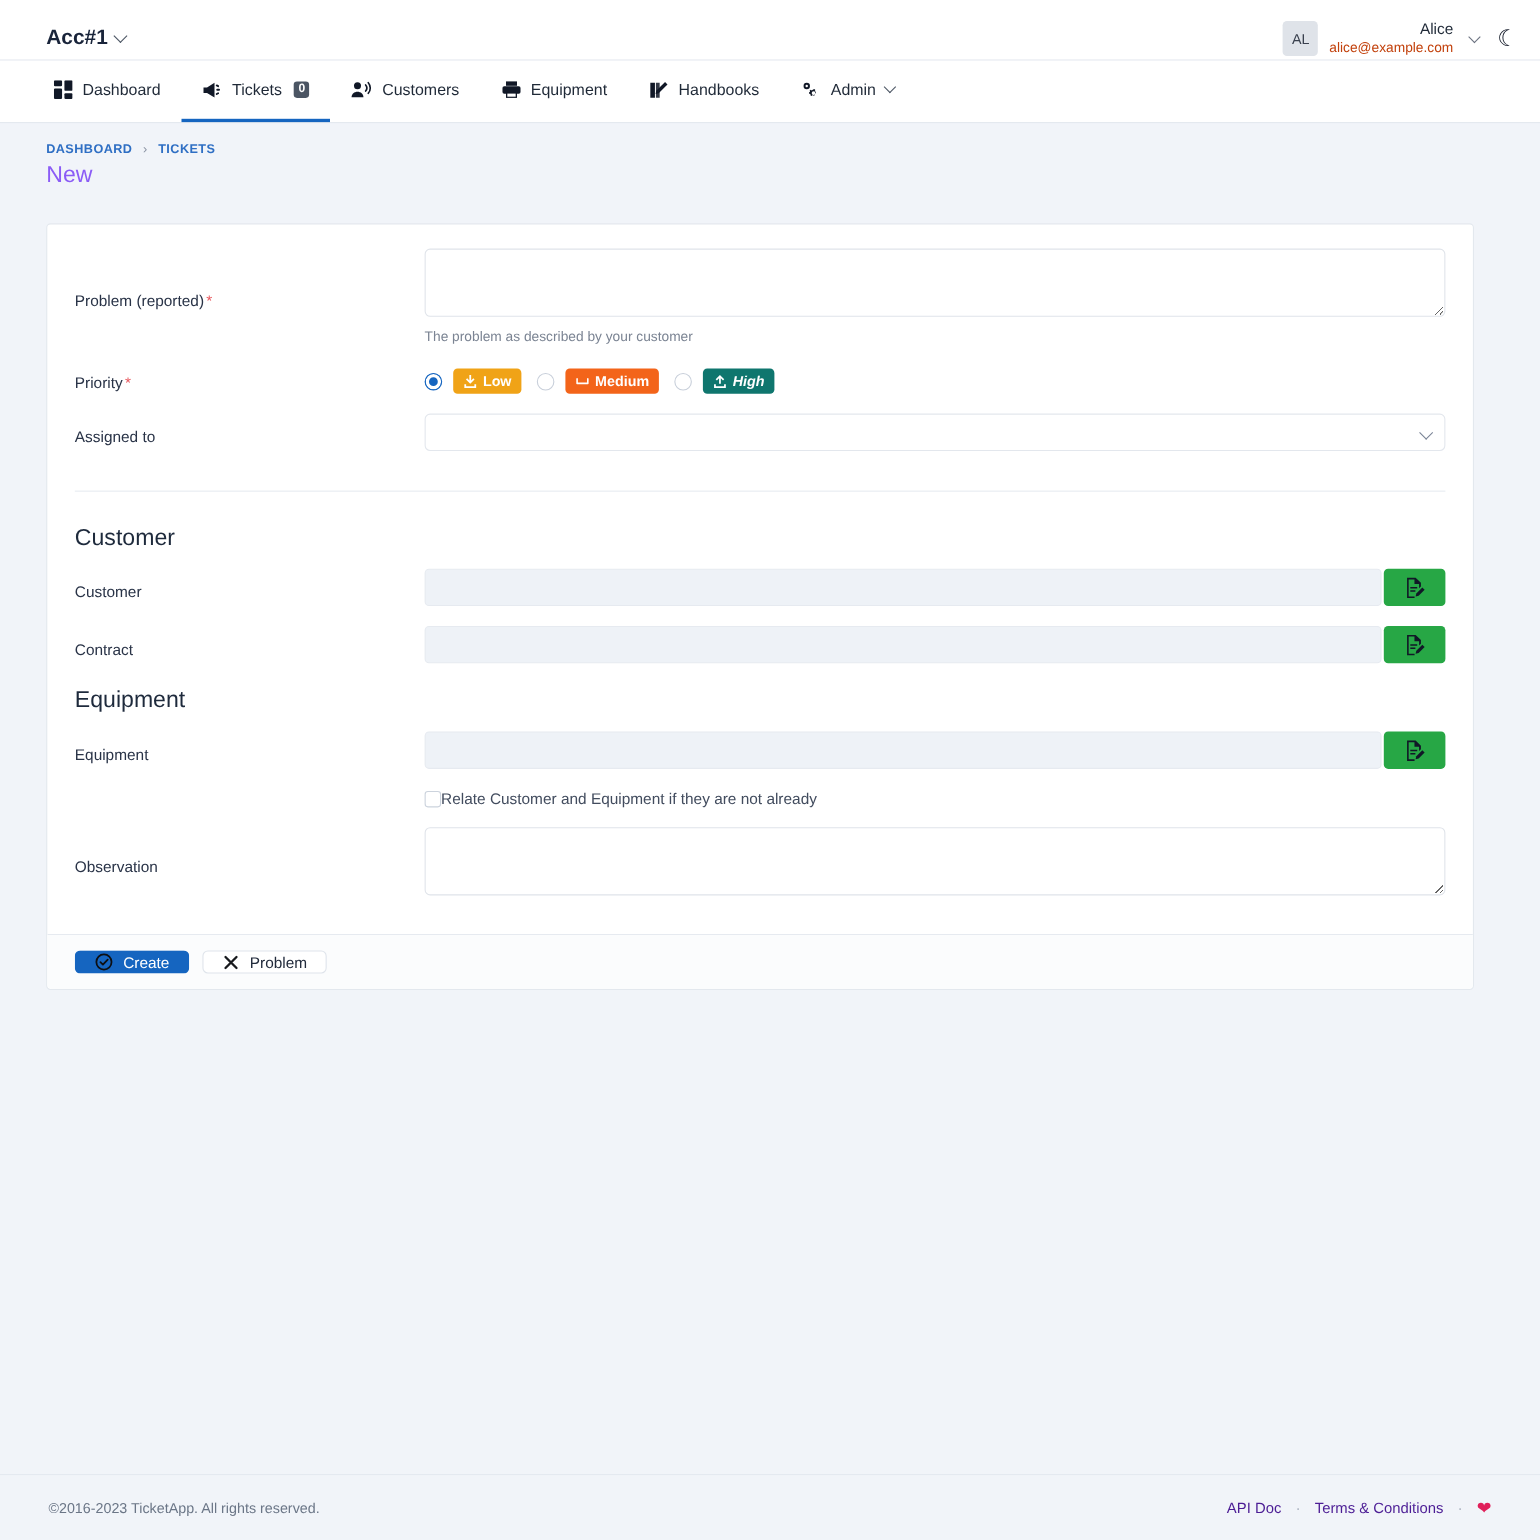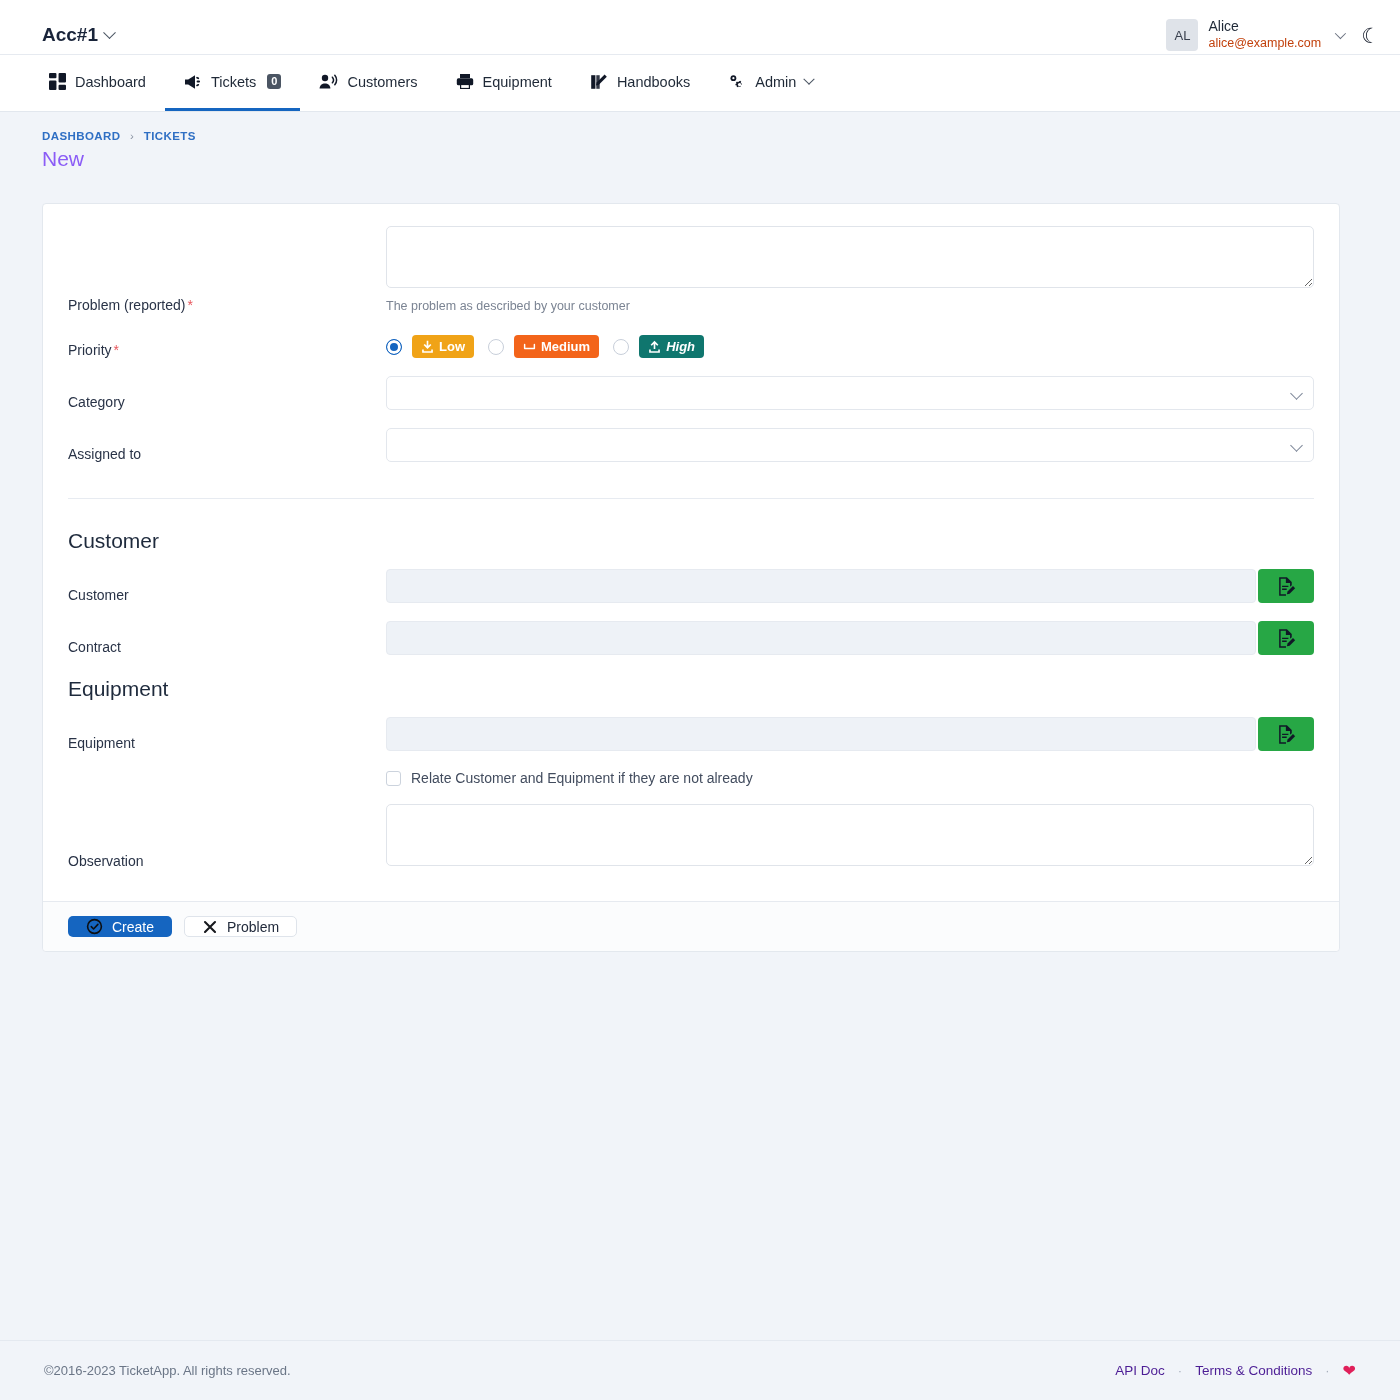--- a/index.html
+++ b/index.html
@@ -14,20 +14,21 @@
     overflow:hidden;
   }
 
   
   .topbar {
     height:55px; background:#ffffff;
     display:flex; align-items:center;
     padding:16px 20px 0 42px;
     border-bottom:1px solid #e6eaf0;
     position:relative;
+    text-align:right;
   }
   .acct {
     display:flex; align-items:center; gap:7px;
     font-size:19px; font-weight:bold; color:#19243a;
     cursor:pointer;
   }
   .chev {
     display:inline-block; width:9px; height:9px;
     border-right:1.6px solid #4b5563; border-bottom:1.6px solid #4b5563;
     transform:rotate(45deg) translate(-2px,-2px);
@@ -79,21 +80,21 @@
 
   
   .card {
     margin:32px 60px 0 42px;
     background:#fff;
     border:1px solid #e3e8ee;
     border-radius:4px;
   }
   .cardbody { padding:22px 25px 26px 25px; }
 
-  .row { display:flex; align-items:flex-end; margin-bottom:6px; }
+  .row { display:flex; align-items:center; margin-bottom:6px; }
   .lab {
     width:318px; flex:0 0 318px;
     font-size:14px; color:#293347; padding-top:7px;
   }
   .lab .req { color:#e7565c; margin-left:2px; }
   .fieldcol { flex:1; min-width:0; }
   .hint { font-size:12.5px; color:#7b8493; margin-top:8px; }
 
   textarea.ta {
     width:100%; height:62px;
@@ -141,21 +142,21 @@
   hr.div { border:0; border-top:1px solid #e7ebf1; margin:36px 0 30px 0; }
   .sect { font-size:21px; color:#1e2a3c; margin:0 0 16px 0; font-weight:normal; }
 
   .pickrow { display:flex; align-items:stretch; }
   .greenbtn {
     width:56px; height:34px; flex:0 0 56px;
     background:#27a745; border-radius:4px; margin-left:2px;
     display:flex; align-items:center; justify-content:center;
     cursor:pointer;
   }
-  .cbrow { display:flex; align-items:center; gap:10px; padding-top:3px; }
+  .cbrow { display:flex; align-items:center; padding-top:3px; }
   .cbox {
     width:15px; height:15px; border:1.5px solid #ccd3dd;
     border-radius:3px; background:#fff; flex:0 0 15px; cursor:pointer;
   }
   .cbtext { font-size:14px; color:#424c5e; }
 
   .cardfoot {
     border-top:1px solid #e6eaf0; background:#fbfcfd;
     padding:14px 25px; display:flex; gap:12px;
     border-radius:0 0 4px 4px;
@@ -333,28 +334,20 @@
               <path d="M8 1l4.8 4.8-1.4 1.4L9 4.8V11H7V4.8L4.6 7.2 3.2 5.8z"></path>
               <path d="M1.4 11.6h2v2.2h9.2v-2.2h2v4.2H1.4z"></path>
             </svg>
             <span>High</span>
           </span>
 
         </div>
       </div>
     </div>
 
-    <div class="row" style="margin-top:18px;">
-      <div class="lab">Category</div>
-      <div class="fieldcol">
-        <div class="sel">
-          <span class="scaret"></span>
-        </div>
-      </div>
-    </div>
 
     <div class="row" style="margin-top:18px;">
       <div class="lab">Assigned to</div>
       <div class="fieldcol">
         <div class="sel">
           <span class="scaret"></span>
         </div>
       </div>
     </div>
 

